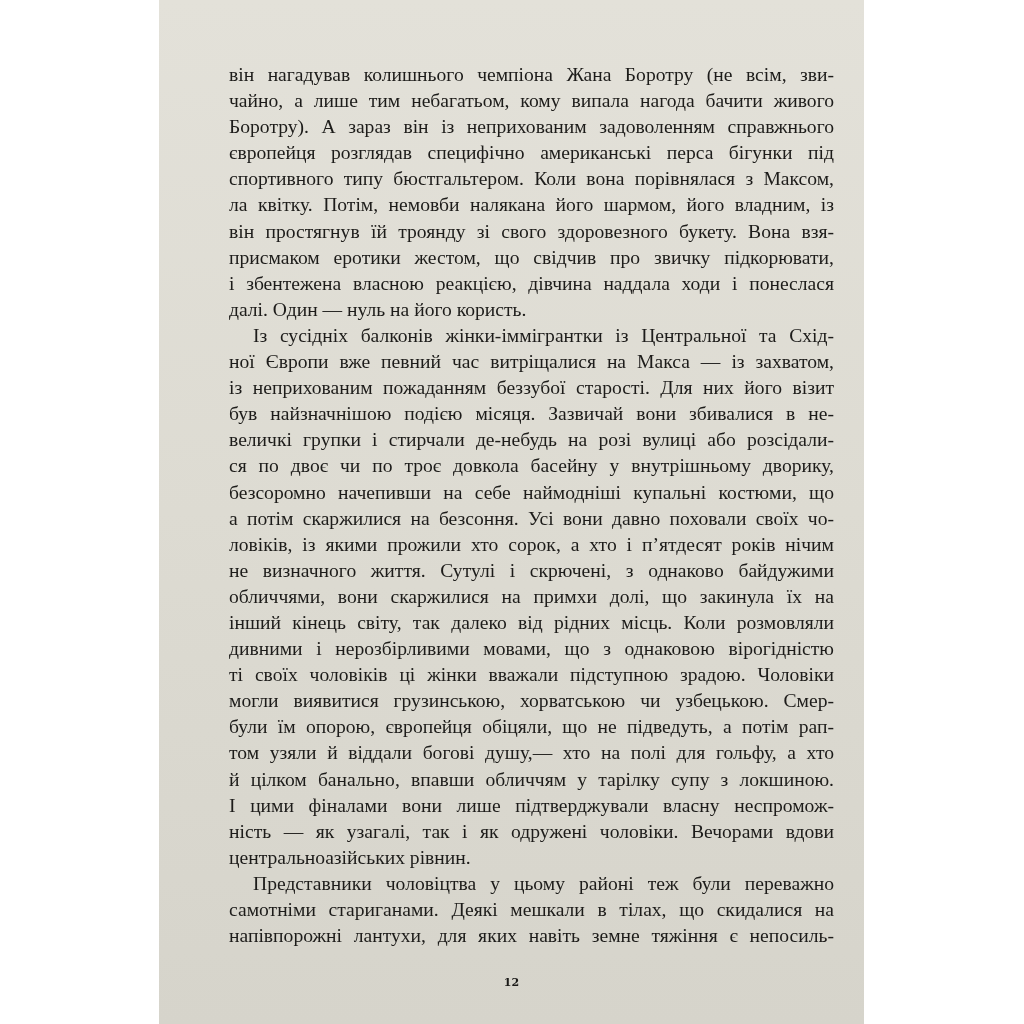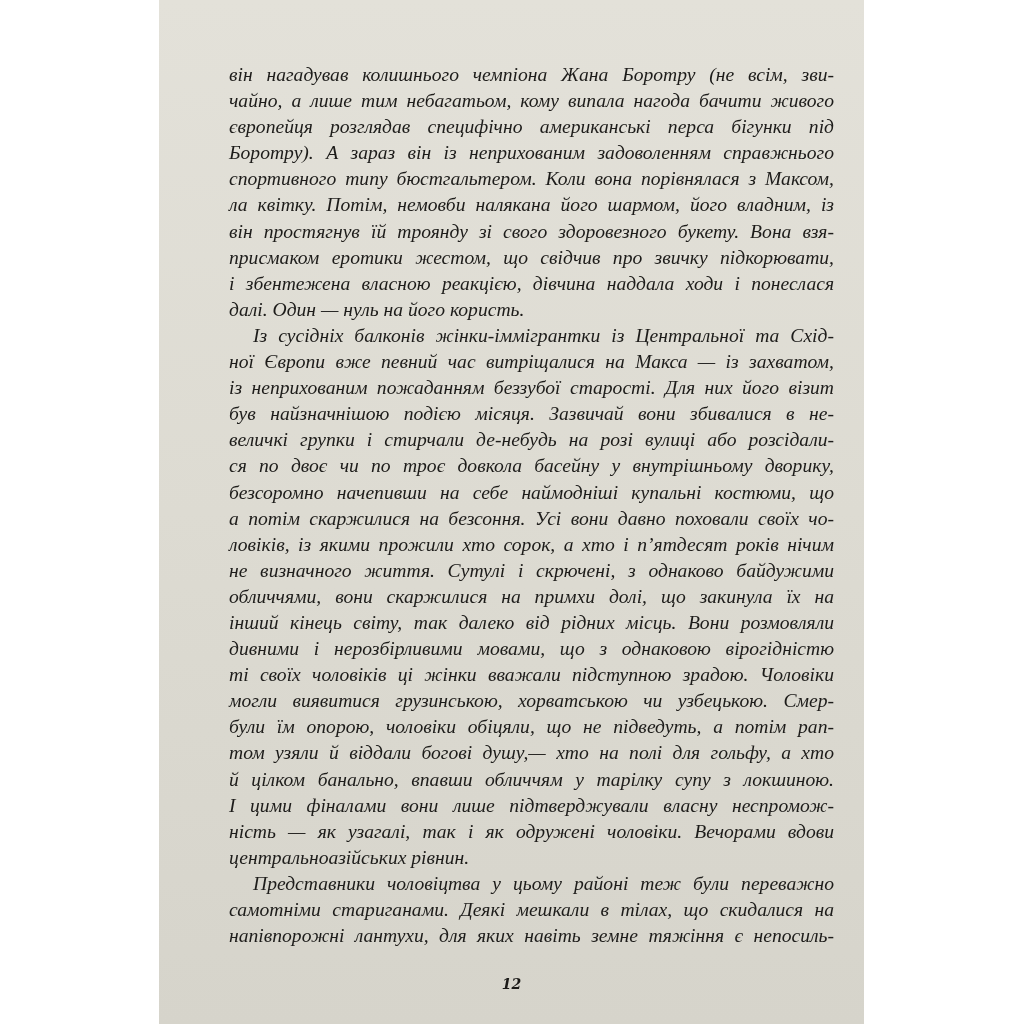--- a/index.html
+++ b/index.html
@@ -11,21 +11,20 @@
       overflow: hidden;
     }
     .page {
       position: absolute;
       left: 159px;
       top: 0;
       width: 705px;
       height: 1024px;
       background: #dedcd3;
       background: linear-gradient(180deg, #e3e1d9 0%, #dddbd2 50%, #d6d4cb 100%);
-      font-style: italic;
     }
     .text-block {
       position: absolute;
       left: 70px;
       top: 62px;
       width: 605px;
       font-family: "Liberation Serif", "DejaVu Serif", serif;
       font-size: 19.6px;
       line-height: 26.1px;
       color: #1d1c1a;
@@ -44,60 +43,60 @@
       padding-left: 24px;
     }
     .page-number {
       position: absolute;
       left: 0;
       width: 100%;
       top: 976px;
       text-align: center;
       font-family: "DejaVu Serif", serif;
       font-weight: bold;
-      font-size: 14px;
+      font-size: 11px;
       color: #1b1a18;
     }
   </style>
 </head>
 <body>
 
 <div class="page">
   <div class="text-block">
 
     <div>
       <span class="line">він нагадував колишнього чемпіона Жана Боротру (не всім, зви-</span>
       <span class="line">чайно, а лише тим небагатьом, кому випала нагода бачити живого</span>
+      <span class="line">Боротру). А зараз він із неприхованим задоволенням справжнього</span>
       <span class="line">європейця розглядав специфічно американські перса бігунки під</span>
-      <span class="line">Боротру). А зараз він із неприхованим задоволенням справжнього</span>
       <span class="line">спортивного типу бюстгальтером. Коли вона порівнялася з Максом,</span>
       <span class="line">ла квітку. Потім, немовби налякана його шармом, його владним, із</span>
       <span class="line">він простягнув їй троянду зі свого здоровезного букету. Вона взя-</span>
       <span class="line">присмаком еротики жестом, що свідчив про звичку підкорювати,</span>
       <span class="line">і збентежена власною реакцією, дівчина наддала ходи і понеслася</span>
       <span class="line last">далі. Один — нуль на його користь.</span>
     </div>
 
     <div>
       <span class="line indent">Із сусідніх балконів жінки-іммігрантки із Центральної та Схід-</span>
       <span class="line">ної Європи вже певний час витріщалися на Макса — із захватом,</span>
       <span class="line">із неприхованим пожаданням беззубої старості. Для них його візит</span>
       <span class="line">був найзначнішою подією місяця. Зазвичай вони збивалися в не-</span>
       <span class="line">величкі групки і стирчали де-небудь на розі вулиці або розсідали-</span>
       <span class="line">ся по двоє чи по троє довкола басейну у внутрішньому дворику,</span>
       <span class="line">безсоромно начепивши на себе наймодніші купальні костюми, що</span>
       <span class="line">а потім скаржилися на безсоння. Усі вони давно поховали своїх чо-</span>
       <span class="line">ловіків, із якими прожили хто сорок, а хто і п’ятдесят років нічим</span>
       <span class="line">не визначного життя. Сутулі і скрючені, з однаково байдужими</span>
       <span class="line">обличчями, вони скаржилися на примхи долі, що закинула їх на</span>
-      <span class="line">інший кінець світу, так далеко від рідних місць. Вони розмовляли</span>
+      <span class="line">інший кінець світу, так далеко від рідних місць. Коли розмовляли</span>
       <span class="line">дивними і нерозбірливими мовами, що з однаковою вірогідністю</span>
       <span class="line">ті своїх чоловіків ці жінки вважали підступною зрадою. Чоловіки</span>
       <span class="line">могли виявитися грузинською, хорватською чи узбецькою. Смер-</span>
-      <span class="line">були їм опорою, чоловіки обіцяли, що не підведуть, а потім рап-</span>
+      <span class="line">були їм опорою, європейця обіцяли, що не підведуть, а потім рап-</span>
       <span class="line">том узяли й віддали богові душу,— хто на полі для гольфу, а хто</span>
       <span class="line">й цілком банально, впавши обличчям у тарілку супу з локшиною.</span>
       <span class="line">І цими фіналами вони лише підтверджували власну неспромож-</span>
       <span class="line">ність — як узагалі, так і як одружені чоловіки. Вечорами вдови</span>
       <span class="line last">центральноазійських рівнин.</span>
     </div>
 
     <div>
       <span class="line indent">Представники чоловіцтва у цьому районі теж були переважно</span>
       <span class="line">самотніми стариганами. Деякі мешкали в тілах, що скидалися на</span>

